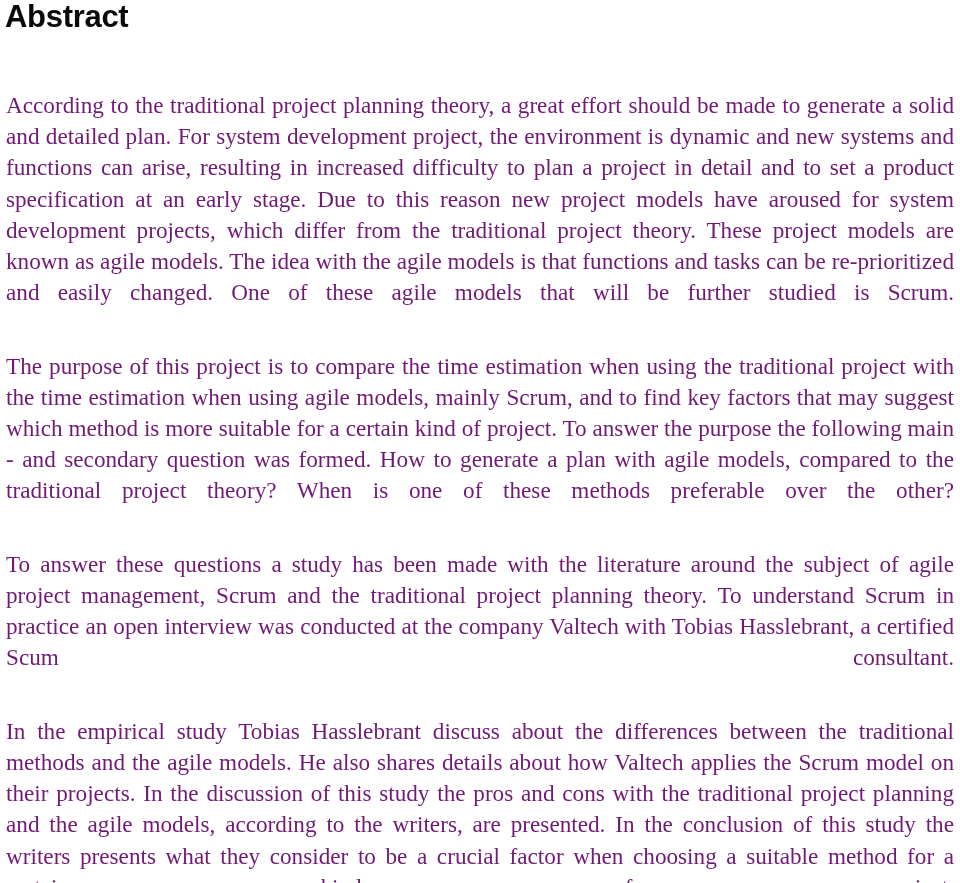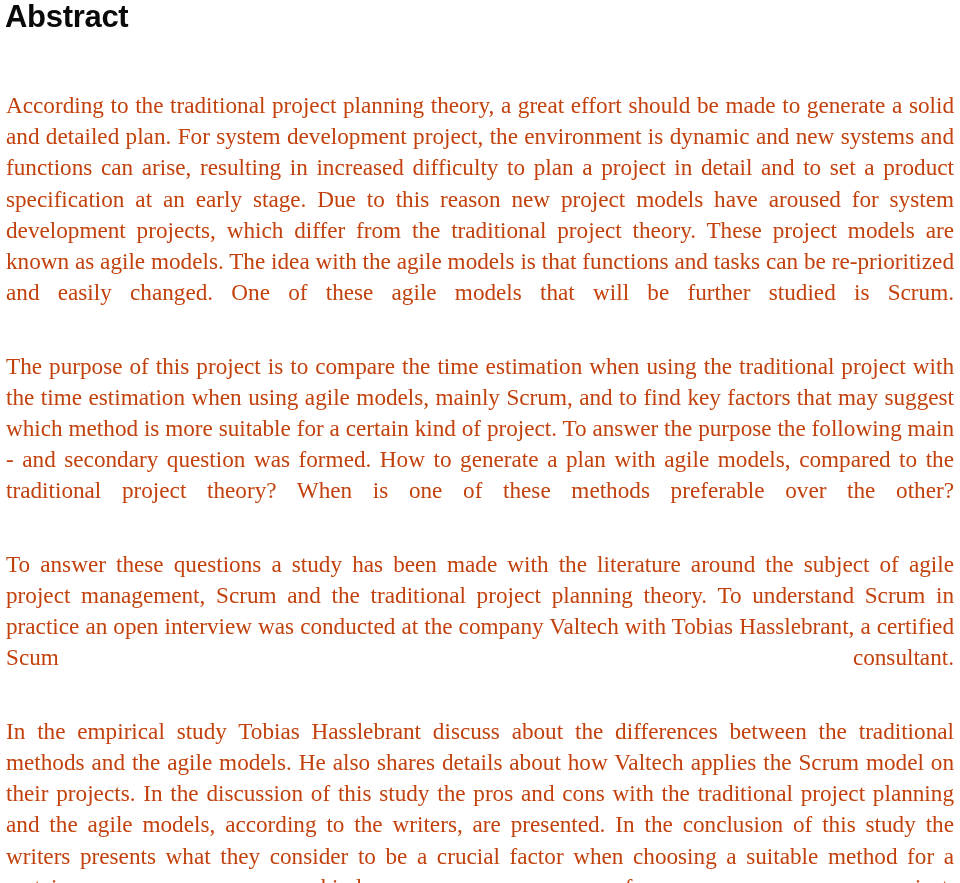--- a/index.html
+++ b/index.html
@@ -45,21 +45,21 @@
     top: 90px;
     width: 948px;
   }
 
   .para {
     margin: 0 0 11px 0;
     font-size: 23.2px;
     line-height: 31.2px;
     text-align: justify;
     text-justify: inter-word;
-    color: #c2410c;
+    color: #701a75;
     word-spacing: 0px;
     hyphens: none;
   }
 
   .para:last-child {
     margin-bottom: 0;
   }
 
   
   .para::after {

